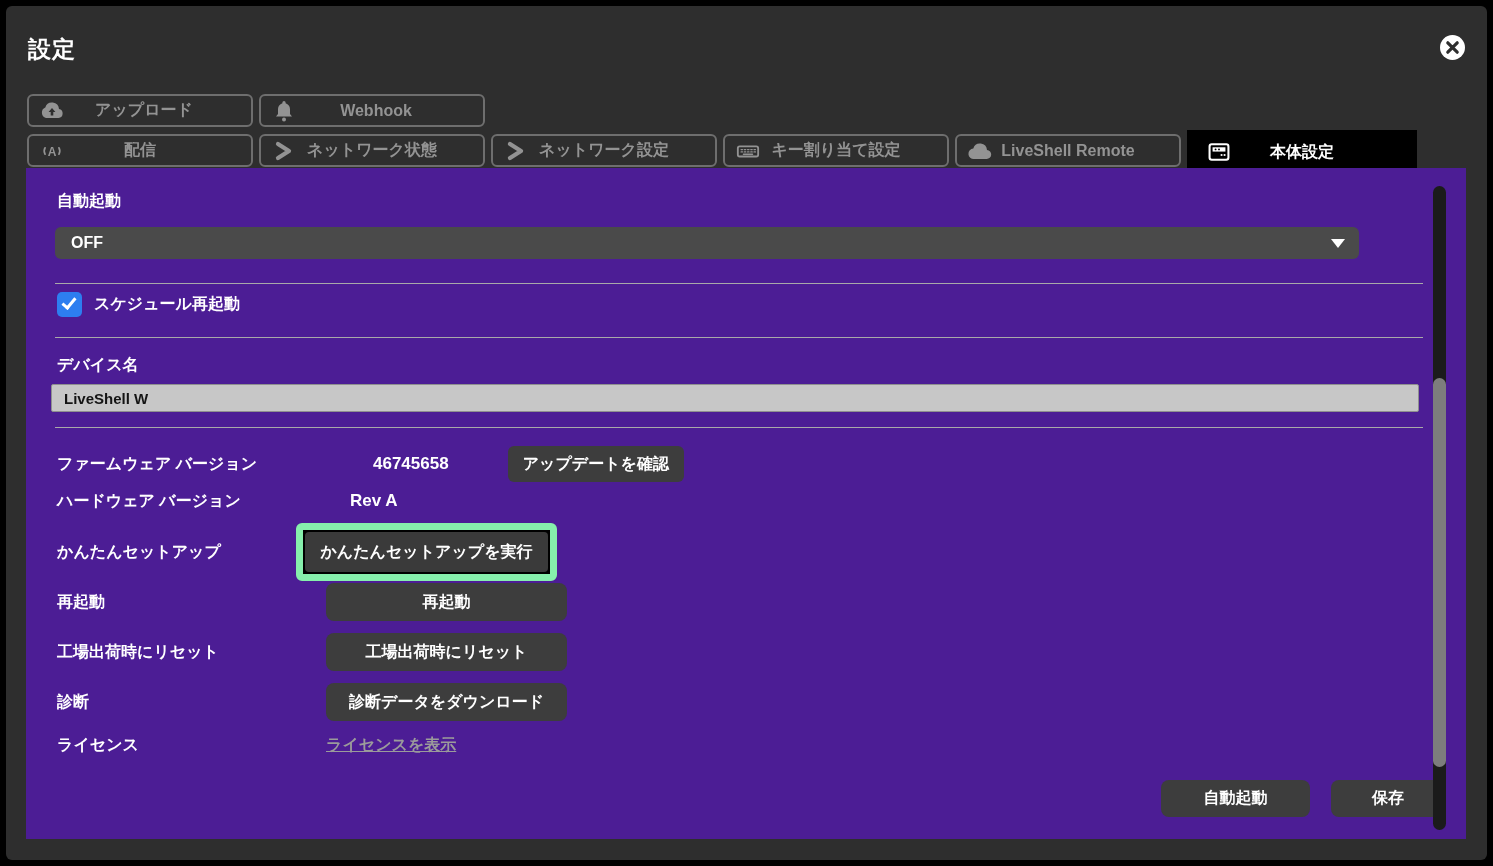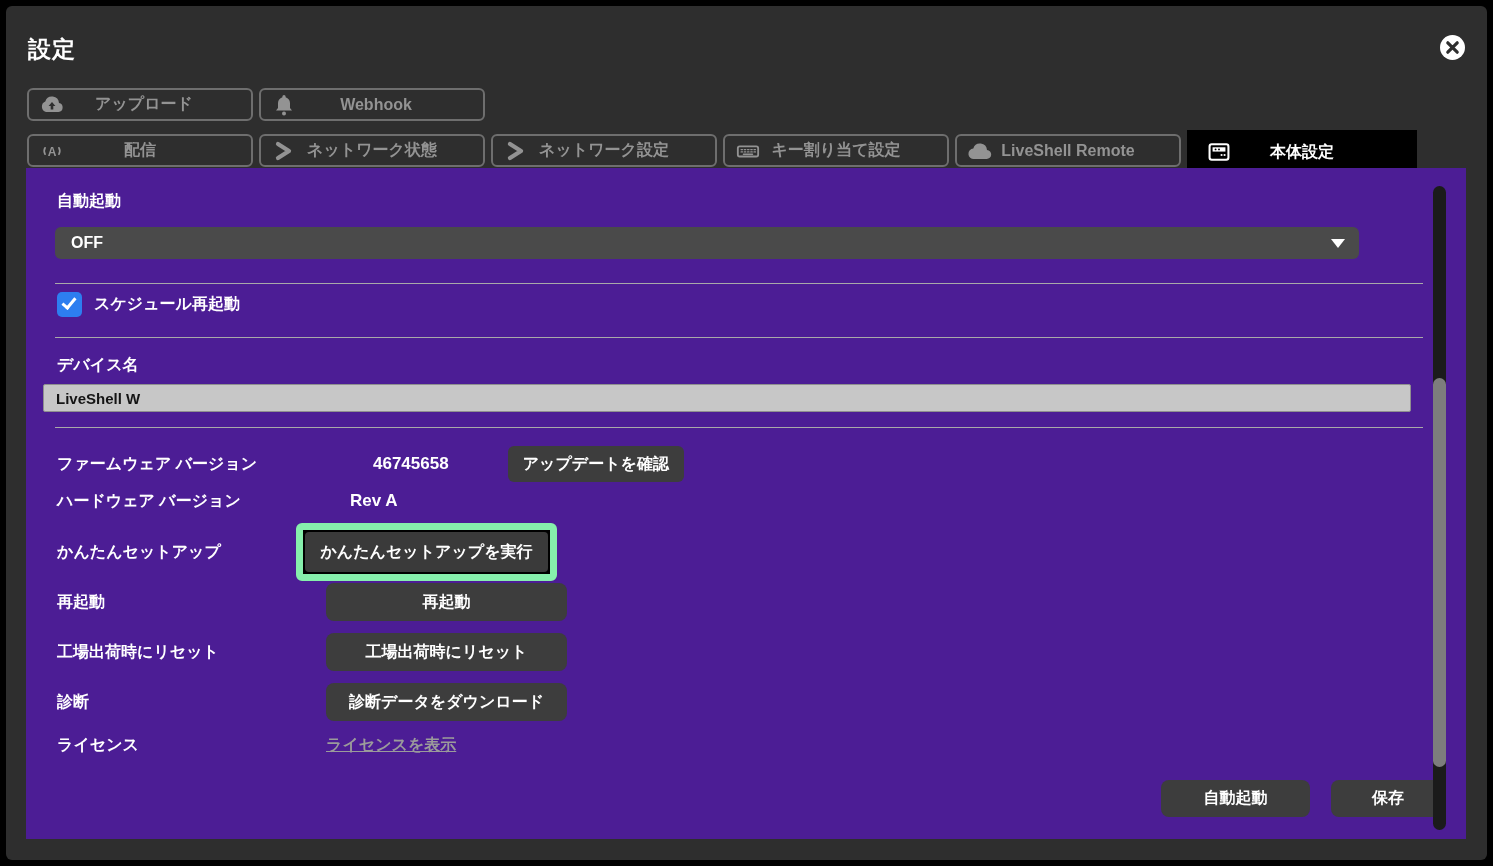--- a/index.html
+++ b/index.html
@@ -13,21 +13,21 @@
     cursor:pointer; }
 
   
   .tabrow { position:absolute; left:21px; display:flex; gap:6px; }
   .row1 { top:82px; }
   .row2 { top:122px; align-items:flex-start; }
   .tab { position:relative; width:226px; height:33px; border:2px solid #6e6e6e;
     border-radius:6px; color:#939393; display:flex; align-items:center;
     justify-content:center; font-size:16px; font-weight:700; margin-top:6px;
     cursor:pointer; background:transparent; }
-  .row1 .tab { margin-top:0;padding-left:8px; }
+  .row1 .tab { margin-top:6px;padding-left:8px; }
   .tab .ticon { position:absolute; left:11px; top:50%; transform:translateY(-50%);
     width:24px; height:24px; display:flex; align-items:center; justify-content:center; }
   .tab.active { margin-top:2px; height:44px; width:230px; border:none; border-radius:0;
     background:#000; color:#fff; }
   .tab.active .ticon { left:20px; }
 
   
   .content { position:absolute; left:20px; top:162px; width:1440px; height:671px;
     background:#4c1d95; color:#fff; }
   .field-label { position:absolute; left:31px; font-size:16px; font-weight:700;
@@ -42,21 +42,21 @@
     border-top:9px solid #fff; }
   .divider { position:absolute; left:29px; width:1368px; height:1px; background:#a9a9a9; }
   .d1 { top:115px; } .d2 { top:169px; } .d3 { top:259px; }
   .checkrow { position:absolute; left:31px; top:124px; display:flex;
     align-items:center; gap:12px; }
   .checkbox { width:25px; height:25px; background:#2d7ef0; border-radius:5px;
     position:relative; cursor:pointer; display:inline-block; }
   .checkmark { position:absolute; left:8px; top:3px; width:8px; height:14px;
     border-right:3px solid #fff; border-bottom:3px solid #fff; transform:rotate(40deg); }
   .checklabel { font-size:16px; font-weight:700; }
-  .textinput { position:absolute; left:17px; top:216px; width:1368px; height:28px;
+  .textinput { position:absolute; left:25px; top:216px; width:1368px; height:28px;
     background:#c7c7c7; border:1px solid #8f8f8f; color:#141414; font-size:15px;
     font-weight:700; padding:0 12px; border-radius:2px;
     font-family:"Liberation Sans","DejaVu Sans",sans-serif; }
 
   .inforow { position:absolute; left:31px; right:60px; display:flex; align-items:center; }
   .inforow .rlabel { width:269px; font-size:16px; font-weight:700; flex:none; }
   .row-fw { top:278px; height:36px;gap:47px; }
   .row-hw { top:315px; height:36px;gap:24px; }
   .row-easy { top:358px; height:52px; }
   .row-easy .rlabel { width:239px; }

